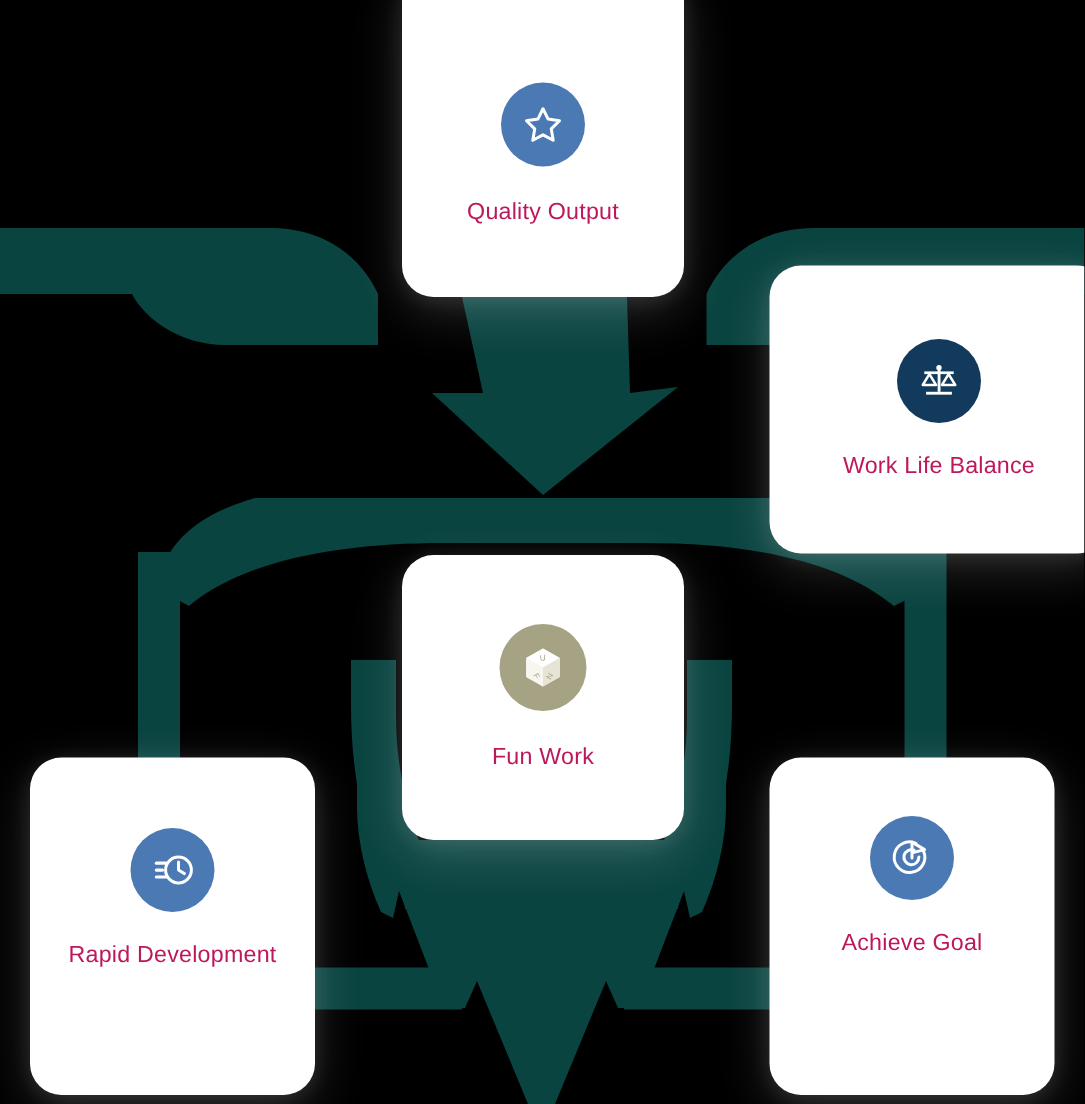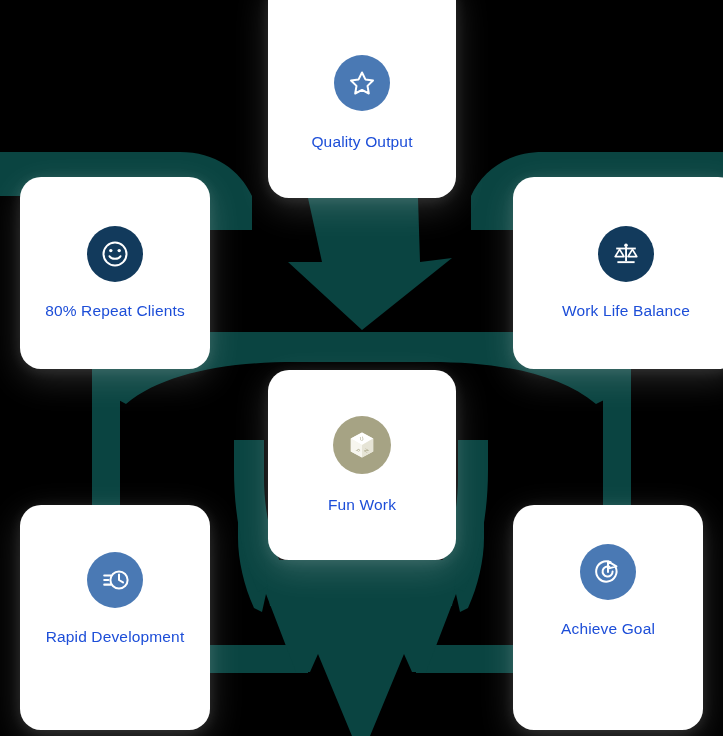--- a/index.html
+++ b/index.html
@@ -49,21 +49,21 @@
     align-items: center;
     justify-content: center;
     flex: 0 0 auto;
   }
   .icon-circle svg { display: block; }
 
   .card-label {
     margin-top: 20px;
     font-size: 15.5px;
     line-height: 1.2;
-    color: #1d4ed8;
+    color: #be185d;
     letter-spacing: 0.15px;
     text-align: center;
     white-space: nowrap;
     font-weight: 400;
   }
 
   
   #card-quality-output  { left: 268px; top: -22px;  width: 188px; height: 220px; padding-top: 30px; }
   #card-repeat-clients  { left: 20px;  top: 177px;  width: 190px; height: 192px; }
   #card-work-life       { left: 513px; top: 177px;  width: 226px; height: 192px; }
@@ -232,31 +232,20 @@
 
   <div class="card" id="card-quality-output">
     <div class="icon-circle" style="background:#4a79b4;">
       <svg width="32" height="32" viewBox="0 0 32 32">
         <path d="M16 5.5 L19.4 12.4 L27 13.5 L21.5 18.9 L22.8 26.5 L16 22.9 L9.2 26.5 L10.5 18.9 L5 13.5 L12.6 12.4 Z" fill="none" stroke="#ffffff" stroke-width="2" stroke-linejoin="round"></path>
       </svg>
     </div>
     <div class="card-label">Quality Output</div>
   </div>
 
-  <div class="card" id="card-repeat-clients">
-    <div class="icon-circle" style="background:#123a5c;">
-      <svg width="34" height="34" viewBox="0 0 34 34">
-        <circle cx="17" cy="17" r="11.5" fill="none" stroke="#ffffff" stroke-width="2"></circle>
-        <circle cx="12.8" cy="13.6" r="1.7" fill="#ffffff"></circle>
-        <circle cx="21.2" cy="13.6" r="1.7" fill="#ffffff"></circle>
-        <path d="M11.5 19.2 C13.2 22.6 20.8 22.6 22.5 19.2" fill="none" stroke="#ffffff" stroke-width="2" stroke-linecap="round"></path>
-      </svg>
-    </div>
-    <div class="card-label">80% Repeat Clients</div>
-  </div>
 
   <div class="card" id="card-work-life">
     <div class="icon-circle" style="background:#123a5c;">
       <svg width="34" height="34" viewBox="0 0 34 34">
         <circle cx="17" cy="8.2" r="1.8" fill="#ffffff"></circle>
         <rect x="16.1" y="9.6" width="1.9" height="14.6" fill="#ffffff"></rect>
         <rect x="7.2" y="10.6" width="19.6" height="1.8" fill="#ffffff"></rect>
         <rect x="8.4" y="24.2" width="17.2" height="1.9" fill="#ffffff"></rect>
         <path d="M10.6 12.4 L6.2 19.6 L15 19.6 Z" fill="none" stroke="#ffffff" stroke-width="1.7" stroke-linejoin="round"></path>
         <path d="M23.4 12.4 L19 19.6 L27.8 19.6 Z" fill="none" stroke="#ffffff" stroke-width="1.7" stroke-linejoin="round"></path>

